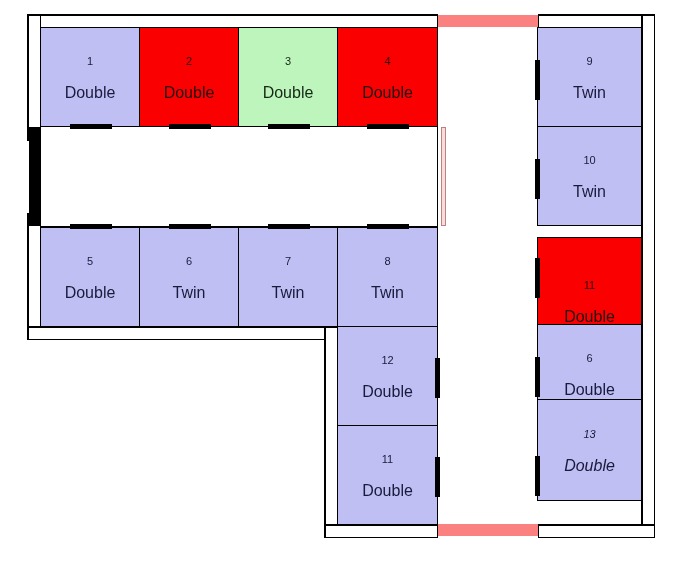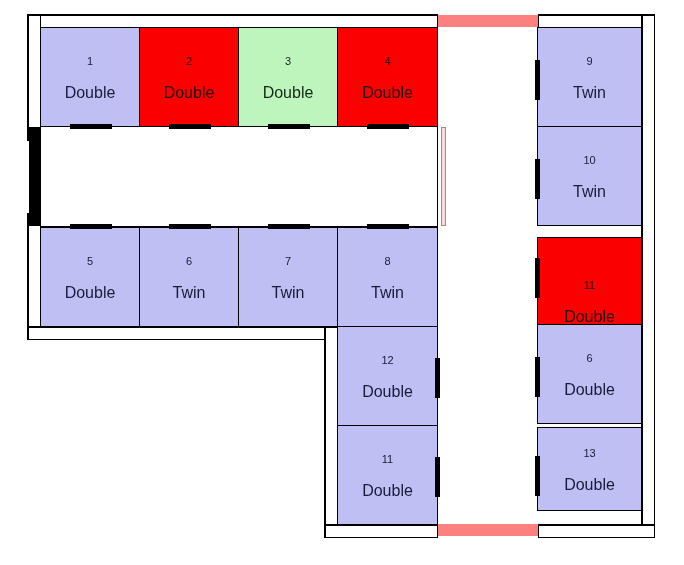--- a/index.html
+++ b/index.html
@@ -151,21 +151,21 @@
     <span class="type">Twin</span>
   </div>
   <div class="room booked" style="left:537px; top:225px; width:105px; height:127px;margin-top:12px;">
     <span class="num">11</span>
     <span class="type">Double</span>
   </div>
   <div class="room free" style="left:537px; top:324px; width:105px; height:100px;">
     <span class="num">6</span>
     <span class="type">Double</span>
   </div>
-  <div class="room free" style="left:537px; top:427px; width:105px; height:84px;">
+  <div class="room free" style="left:537px; top:399px; width:105px; height:102px;font-style:italic;">
     <span class="num">13</span>
     <span class="type">Double</span>
   </div>
 
   <div class="door-v" style="left:535px; top:60px;  height:40px;"></div>
   <div class="door-v" style="left:535px; top:159px; height:40px;"></div>
   <div class="door-v" style="left:535px; top:258px; height:40px;"></div>
   <div class="door-v" style="left:535px; top:357px; height:40px;"></div>
   <div class="door-v" style="left:535px; top:456px; height:40px;"></div>
 

